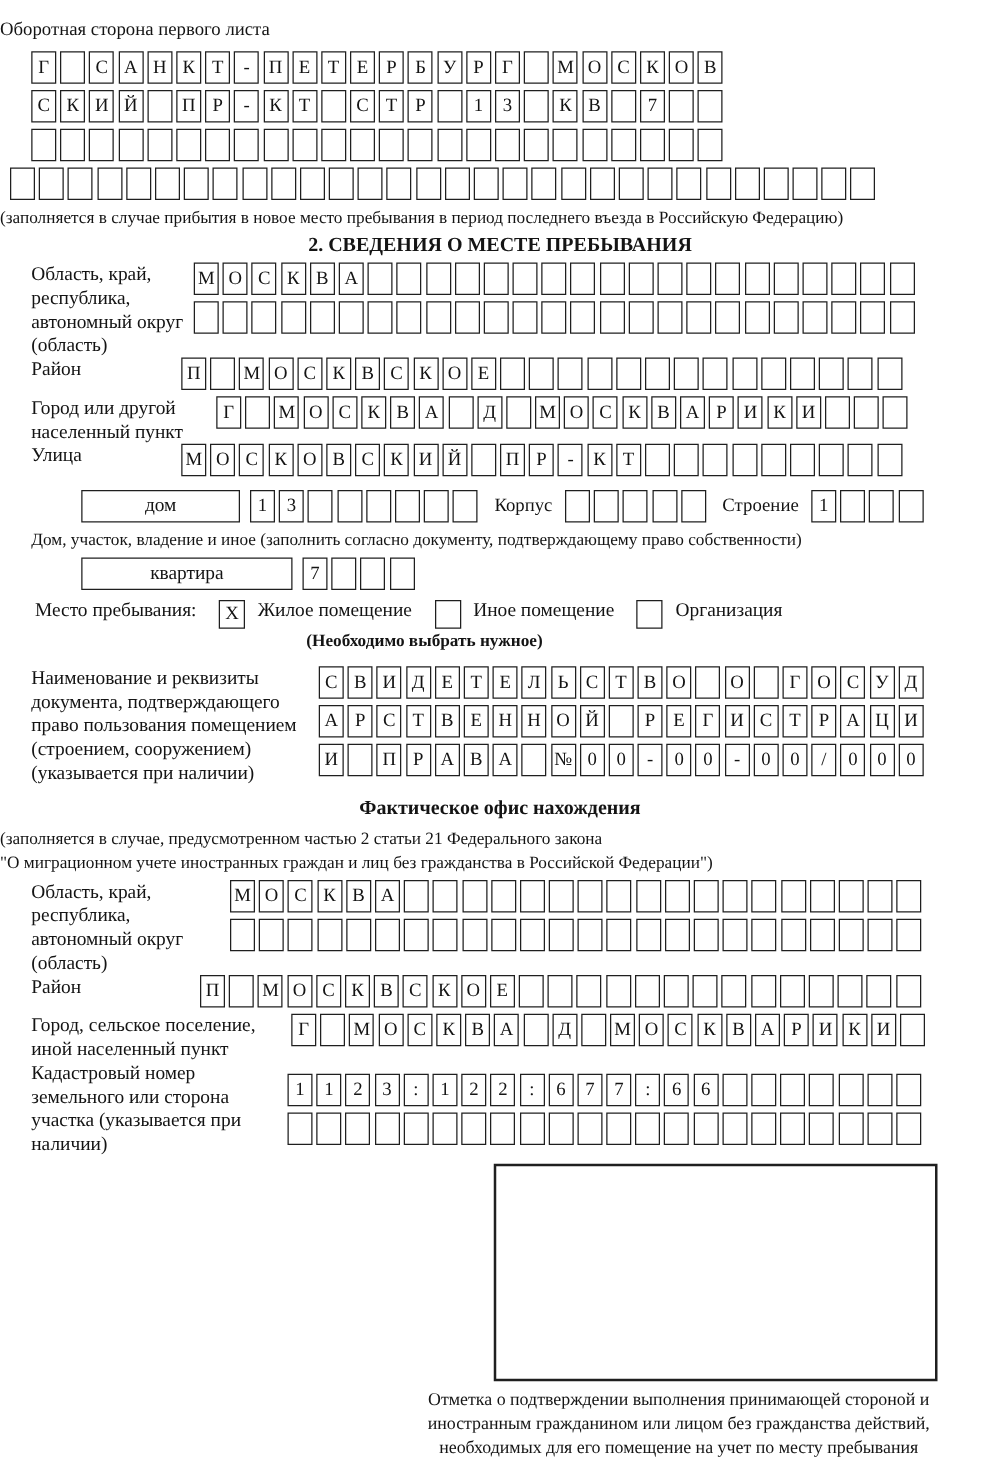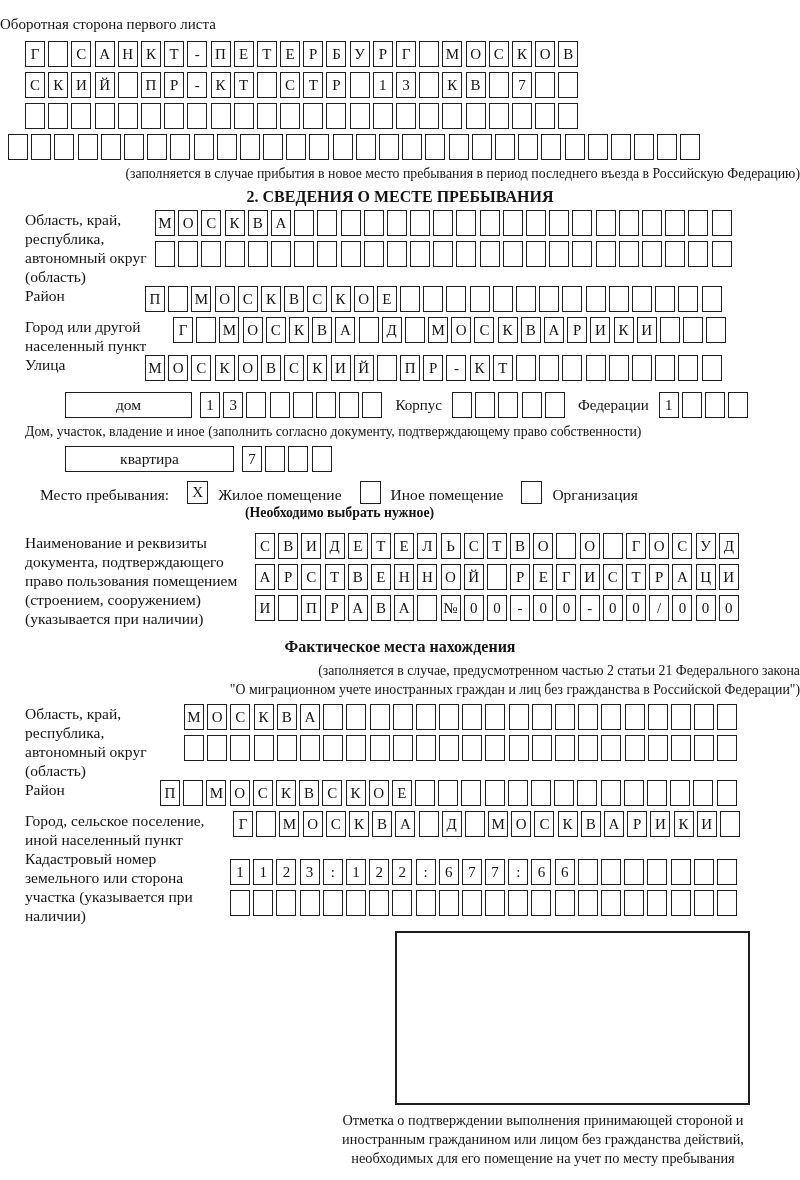--- a/index.html
+++ b/index.html
@@ -10,29 +10,29 @@
   .note-right{padding:16px 58px 0 0;text-align:left;font-size:15px;}
   .field{display:flex;padding-left:25px;margin-top:0;}
   .label{font-size:15.5px;line-height:19px;flex-shrink:0;}
   .rows{display:block;}
   .boxes{display:flex;margin-bottom:3px;height:28px;}
   .cell{
     display:inline-block;width:18px;height:24px;border:1.6px solid #1f1f1f;
     margin-right:3.2px;text-align:center;font-size:15px;line-height:24px;
     flex-shrink:0;background:#fff;
   }
-  .caption{font-size:13.8px;text-align:right;margin-top:2px;line-height:17px;}
+  .caption{font-size:13.8px;text-align:left;margin-top:2px;line-height:17px;}
   .title{font-weight:bold;font-size:16px;text-align:center;margin-top:6px;}
   .house-row{display:flex;align-items:center;padding-left:65px;margin-top:4px;height:30px;}
   .widebox{
     border:1.7px solid #1f1f1f;height:24px;line-height:24px;text-align:center;
     font-size:15.5px;flex-shrink:0;background:#fff;
   }
   .inline-label{font-size:15px;margin:0 10px;}
-  .check-row{display:flex;align-items:flex-end;padding-left:40px;margin-top:6px;height:24px;font-size:15.5px;}
+  .check-row{display:flex;align-items:flex-start;padding-left:28px;margin-top:6px;height:24px;font-size:15.5px;}
   .checkbox{
     display:inline-block;width:19px;height:21px;border:1.7px solid #1f1f1f;
     text-align:center;line-height:21px;font-size:15px;margin:0 10px 0 18px;flex-shrink:0;background:#fff;
   }
   .check-note{padding-left:245px;font-size:13.8px;margin-top:1px;font-weight:bold;}
   .left-cap{font-size:13.8px;text-align:center;line-height:17px;}
   .stamp-box{width:351px;height:170px;border:2px solid #1f1f1f;margin:6px 0 0 395px;background:#fff;}
   .stamp-caption{width:470px;margin:6px 0 0 308px;text-align:center;font-size:14.3px;line-height:19px;}
   .mt2{margin-top:12px;} .mt4{margin-top:4px;} .mt6{margin-top:6px;} .mt8{margin-top:8px;}
 </style>
@@ -327,21 +327,21 @@
         <span class="cell"></span>
       </div>
     <span class="inline-label">Корпус</span>
     <div class="boxes" style="margin:0;height:auto">
         <span class="cell"></span>
         <span class="cell"></span>
         <span class="cell"></span>
         <span class="cell"></span>
         <span class="cell"></span>
       </div>
-    <span class="inline-label">Федерации</span>
+    <span class="inline-label">Строение</span>
     <div class="boxes" style="margin:0;height:auto">
         <span class="cell">1</span>
         <span class="cell"></span>
         <span class="cell"></span>
         <span class="cell"></span>
       </div>
   </div>
   <div class="left-cap" style="text-align:left;padding-left:25px;margin-top:3px">Дом, участок, владение и иное (заполнить согласно документу, подтверждающему право собственности)</div>
 
   <div class="house-row">
@@ -433,21 +433,21 @@
           <span class="cell">0</span>
           <span class="cell">0</span>
           <span class="cell">/</span>
           <span class="cell">0</span>
           <span class="cell">0</span>
           <span class="cell">0</span>
         </div>
     </div>
   </div>
 
-  <div class="title" style="margin-top:10px">Фактическое места нахождения</div>
+  <div class="title" style="margin-top:10px">Фактическое офис нахождения</div>
   <div class="caption mt6">(заполняется в случае, предусмотренном частью 2 статьи 21 Федерального закона</div>
   <div class="caption">"О миграционном учете иностранных граждан и лиц без гражданства в Российской Федерации")</div>
 
   <div class="field mt6">
     <div class="label" style="width:159px">Область, край, республика, автономный округ (область)</div>
     <div class="rows">
       <div class="boxes">
           <span class="cell">М</span>
           <span class="cell">О</span>
           <span class="cell">С</span>

